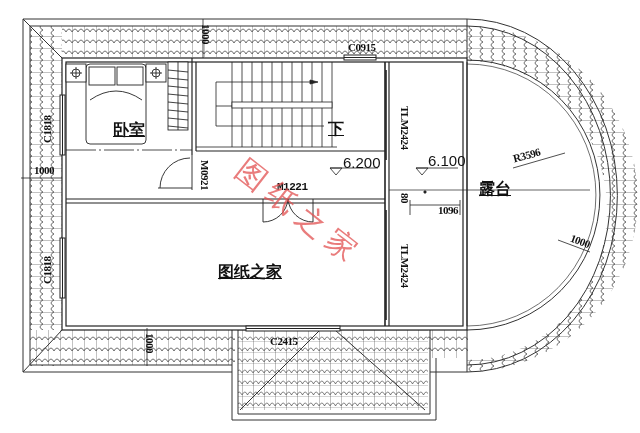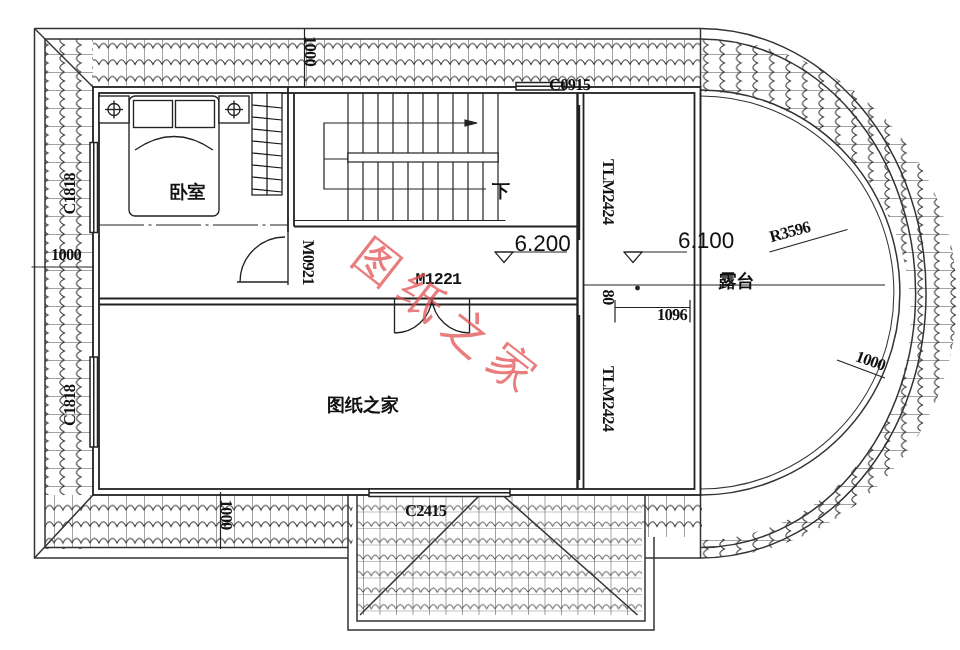--- a/index.html
+++ b/index.html
@@ -1,19 +1,19 @@
 <!DOCTYPE html>
 <html><head>
 <meta charset="utf-8">
 <style>
   html, body { margin: 0; padding: 0; background: #ffffff; }
   body { width: 640px; height: 433px; overflow: hidden; position: relative; font-family: "Liberation Serif", "DejaVu Serif", serif; }
   #plan { position: absolute; left: 0; top: 0; width: 640px; height: 433px; }
   .lbl { position: absolute; color: #111; white-space: nowrap; line-height: 1; }
-  .room { font-family: "DejaVu Sans", sans-serif; font-size: 12px; font-weight: bold; }
+  .room { font-family: "DejaVu Sans", sans-serif; font-size: 16px; font-weight: bold; text-decoration: underline; }
   .code { font-family: "Liberation Serif", serif; font-size: 11px; font-weight: bold; letter-spacing: -0.5px; }
   .vert { transform-origin: left top; transform: rotate(90deg); }
   .vertccw { transform-origin: left top; transform: rotate(-90deg); }
   .elev { font-family: Liberation Sans, sans-serif; font-size: 15px; }
   .watermark { position: absolute; color: rgba(225, 80, 80, 0.75); font-family: "DejaVu Sans", sans-serif; font-size: 30px; transform: rotate(38deg); transform-origin: left top; letter-spacing: 8px; white-space: nowrap; }
 </style>
 </head>
 <body>
 
 <svg id="plan" viewBox="0 0 640 433" xmlns="http://www.w3.org/2000/svg">
@@ -183,23 +183,23 @@
     <line x1="416" y1="168" x2="458" y2="168"></line>
   </g>
 </svg>
 
 <span class="lbl room" style="left:113px; top:122px;">卧室</span>
 <span class="lbl room" style="left:218px; top:264px;">图纸之家</span>
 <span class="lbl room" style="left:479px; top:181px;">露台</span>
 <span class="lbl room" style="left:328px; top:121px;">下</span>
 
 <span class="lbl elev" style="left:343px; top:155px;">6.200</span>
-<span class="lbl elev" style="left:452px; top:153px;">6.100</span>
-
-<span class="lbl code" style="left:348px; top:52px;margin-left:18px;">C0915</span>
+<span class="lbl elev" style="left:428px; top:153px;">6.100</span>
+
+<span class="lbl code" style="left:348px; top:42px;">C0915</span>
 <span class="lbl code vertccw" style="left:42px; top:143px;">C1818</span>
 <span class="lbl code vertccw" style="left:42px; top:284px;">C1818</span>
 <span class="lbl code" style="left:270px; top:336px;">C2415</span>
 <span class="lbl code vert" style="left:210px; top:160px;">M0921</span>
 <span class="lbl code" style="left:277px; top:182px;font-family:Liberation Mono, monospace;">M1221</span>
 <span class="lbl code vert" style="left:410px; top:106px;">TLM2424</span>
 <span class="lbl code vert" style="left:410px; top:244px;">TLM2424</span>
 
 <span class="lbl code vert" style="left:211px; top:24px;">1000</span>
 <span class="lbl code" style="left:34px; top:165px;">1000</span>

